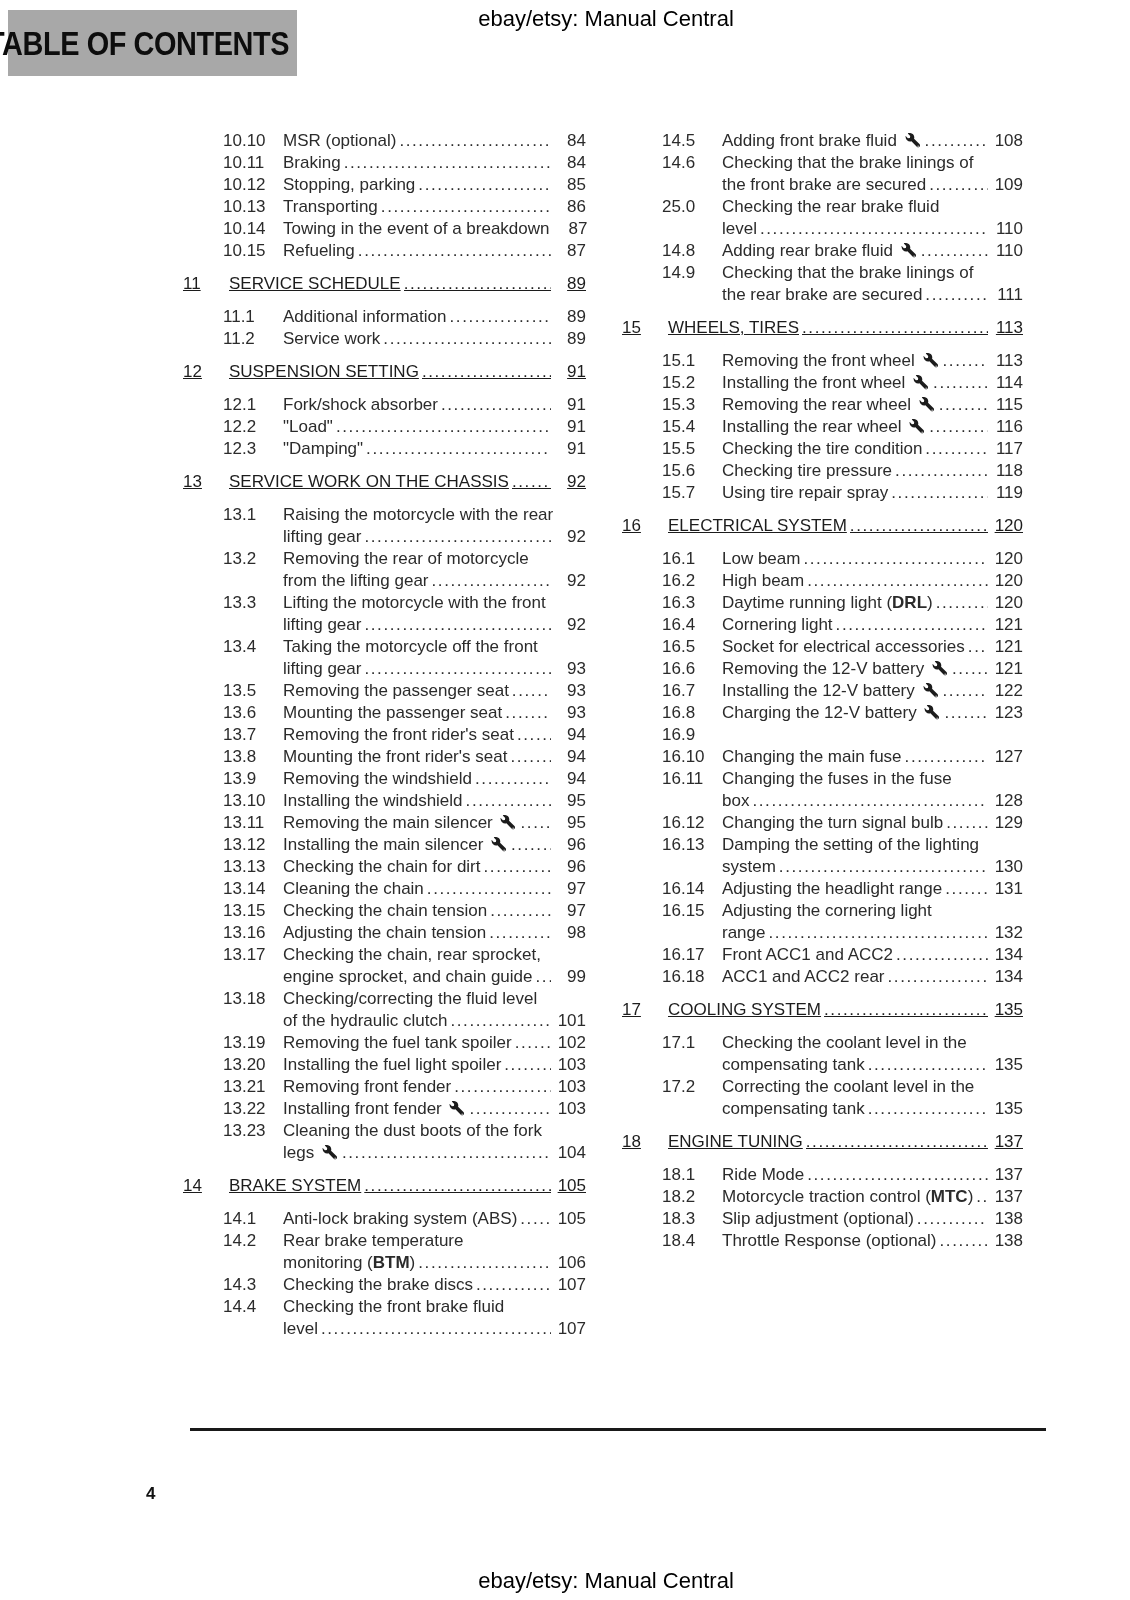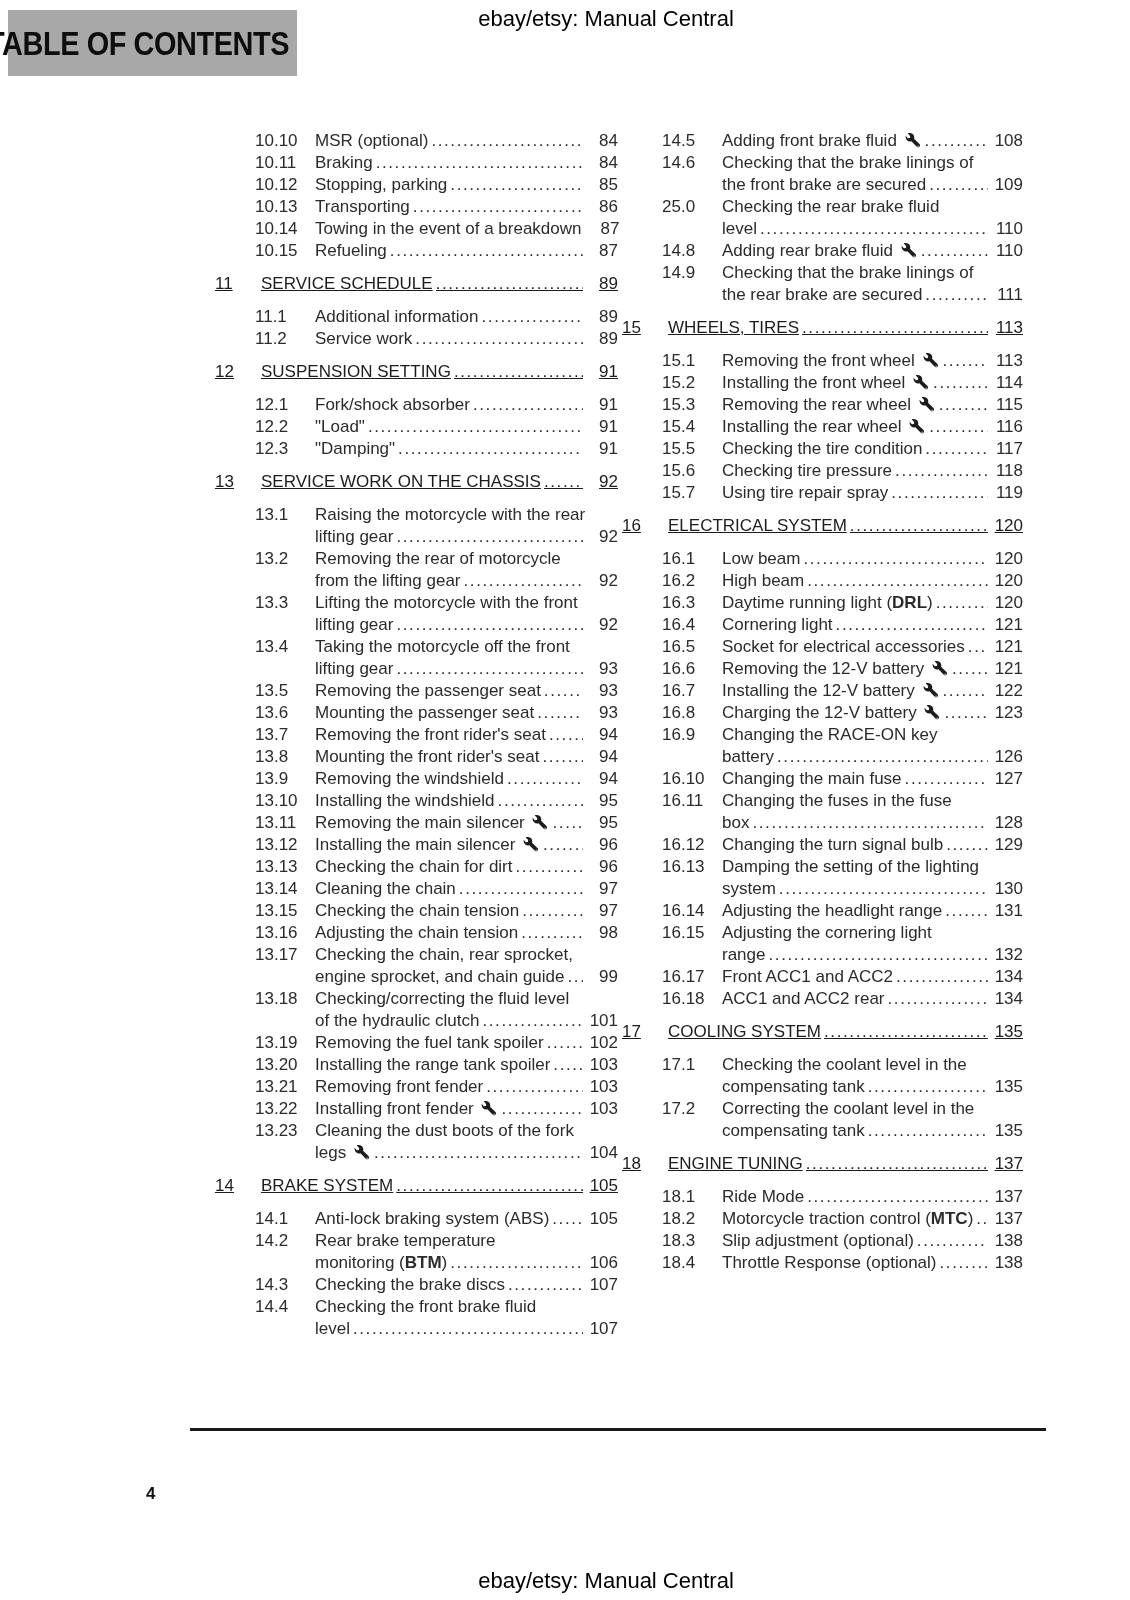--- a/index.html
+++ b/index.html
@@ -17,21 +17,21 @@
   .title-box{
     position:absolute;left:8px;top:10px;width:289px;height:66px;
     background:#a8a8a8;display:flex;align-items:center;justify-content:center;
   }
   .title-box .title{
     font-size:34px;font-weight:bold;color:#0d0d0d;margin-left:24px;
     white-space:nowrap;transform:scaleX(.85);transform-origin:left center;
     letter-spacing:-.5px;
   }
   .toc-col{position:absolute;top:130px;}
-  .toc-col.left{left:183px;width:403px;margin-left:32px;}
+  .toc-col.left{left:183px;width:403px;}
   .toc-col.right{left:622px;width:401px;}
   .entry{display:flex;font-size:17px;line-height:22px;}
   .entry .num{flex:none;}
   .entry.section{margin:11px 0;color:#1c1c1c;text-decoration:underline;}
   .entry.section .num{width:46px;}
   .entry.sub{padding-left:40px;}
   .entry.sub .num{width:60px;}
   .entry .body{flex:1;min-width:0;}
   .line{display:block;}
   .line.last{display:flex;align-items:baseline;}
@@ -409,21 +409,21 @@
           <span class="text">Removing the fuel tank spoiler</span>
           <span class="leader"></span>
           <span class="page-no">102</span>
         </span>
       </span>
     </div>
     <div class="entry sub">
       <span class="num">13.20</span>
       <span class="body">
         <span class="line last">
-          <span class="text">Installing the range tank spoiler</span>
+          <span class="text">Installing the fuel light spoiler</span>
           <span class="leader"></span>
           <span class="page-no">103</span>
         </span>
       </span>
     </div>
     <div class="entry sub">
       <span class="num">13.21</span>
       <span class="body">
         <span class="line last">
           <span class="text">Removing front fender</span>
@@ -769,28 +769,20 @@
                 <path fill="#1c1c1c" d="M507.7 109.1c-2.2-9-13.5-12.1-20.1-5.5l-74.4 74.4-67.9-11.3-11.3-67.9 74.4-74.4c6.6-6.6 3.4-17.9-5.7-20.2C341-11.3 276.9 5.9 236.6 46.2c-39.6 39.6-50.6 97.7-34.1 147.7L18.7 377.6c-25 25-25 65.5 0 90.5s65.5 25 90.5 0L293 284.3c50 16.5 108.1 5.5 147.7-34.1 40.3-40.3 57.4-104.4 46-141.1zM64 472c-13.3 0-24-10.8-24-24 0-13.3 10.7-24 24-24s24 10.7 24 24c0 13.3-10.8 24-24 24z"></path>
               </g>
             </svg></span>
           <span class="leader"></span>
           <span class="page-no">123</span>
         </span>
       </span>
     </div>
     <div class="entry sub">
       <span class="num">16.9</span>
-      <span class="body">
-        <span class="line">Changing the RACE-ON key</span>
-        <span class="line last">
-          <span class="text">battery</span>
-          <span class="leader"></span>
-          <span class="page-no">126</span>
-        </span>
-      </span>
     </div>
     <div class="entry sub">
       <span class="num">16.10</span>
       <span class="body">
         <span class="line last">
           <span class="text">Changing the main fuse</span>
           <span class="leader"></span>
           <span class="page-no">127</span>
         </span>
       </span>

